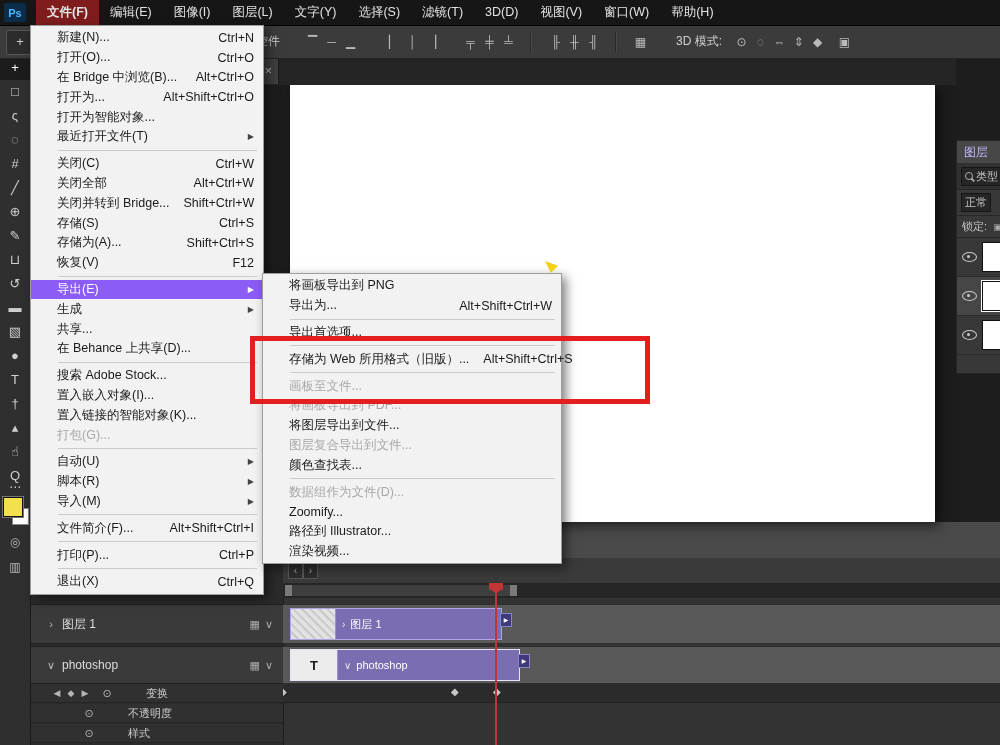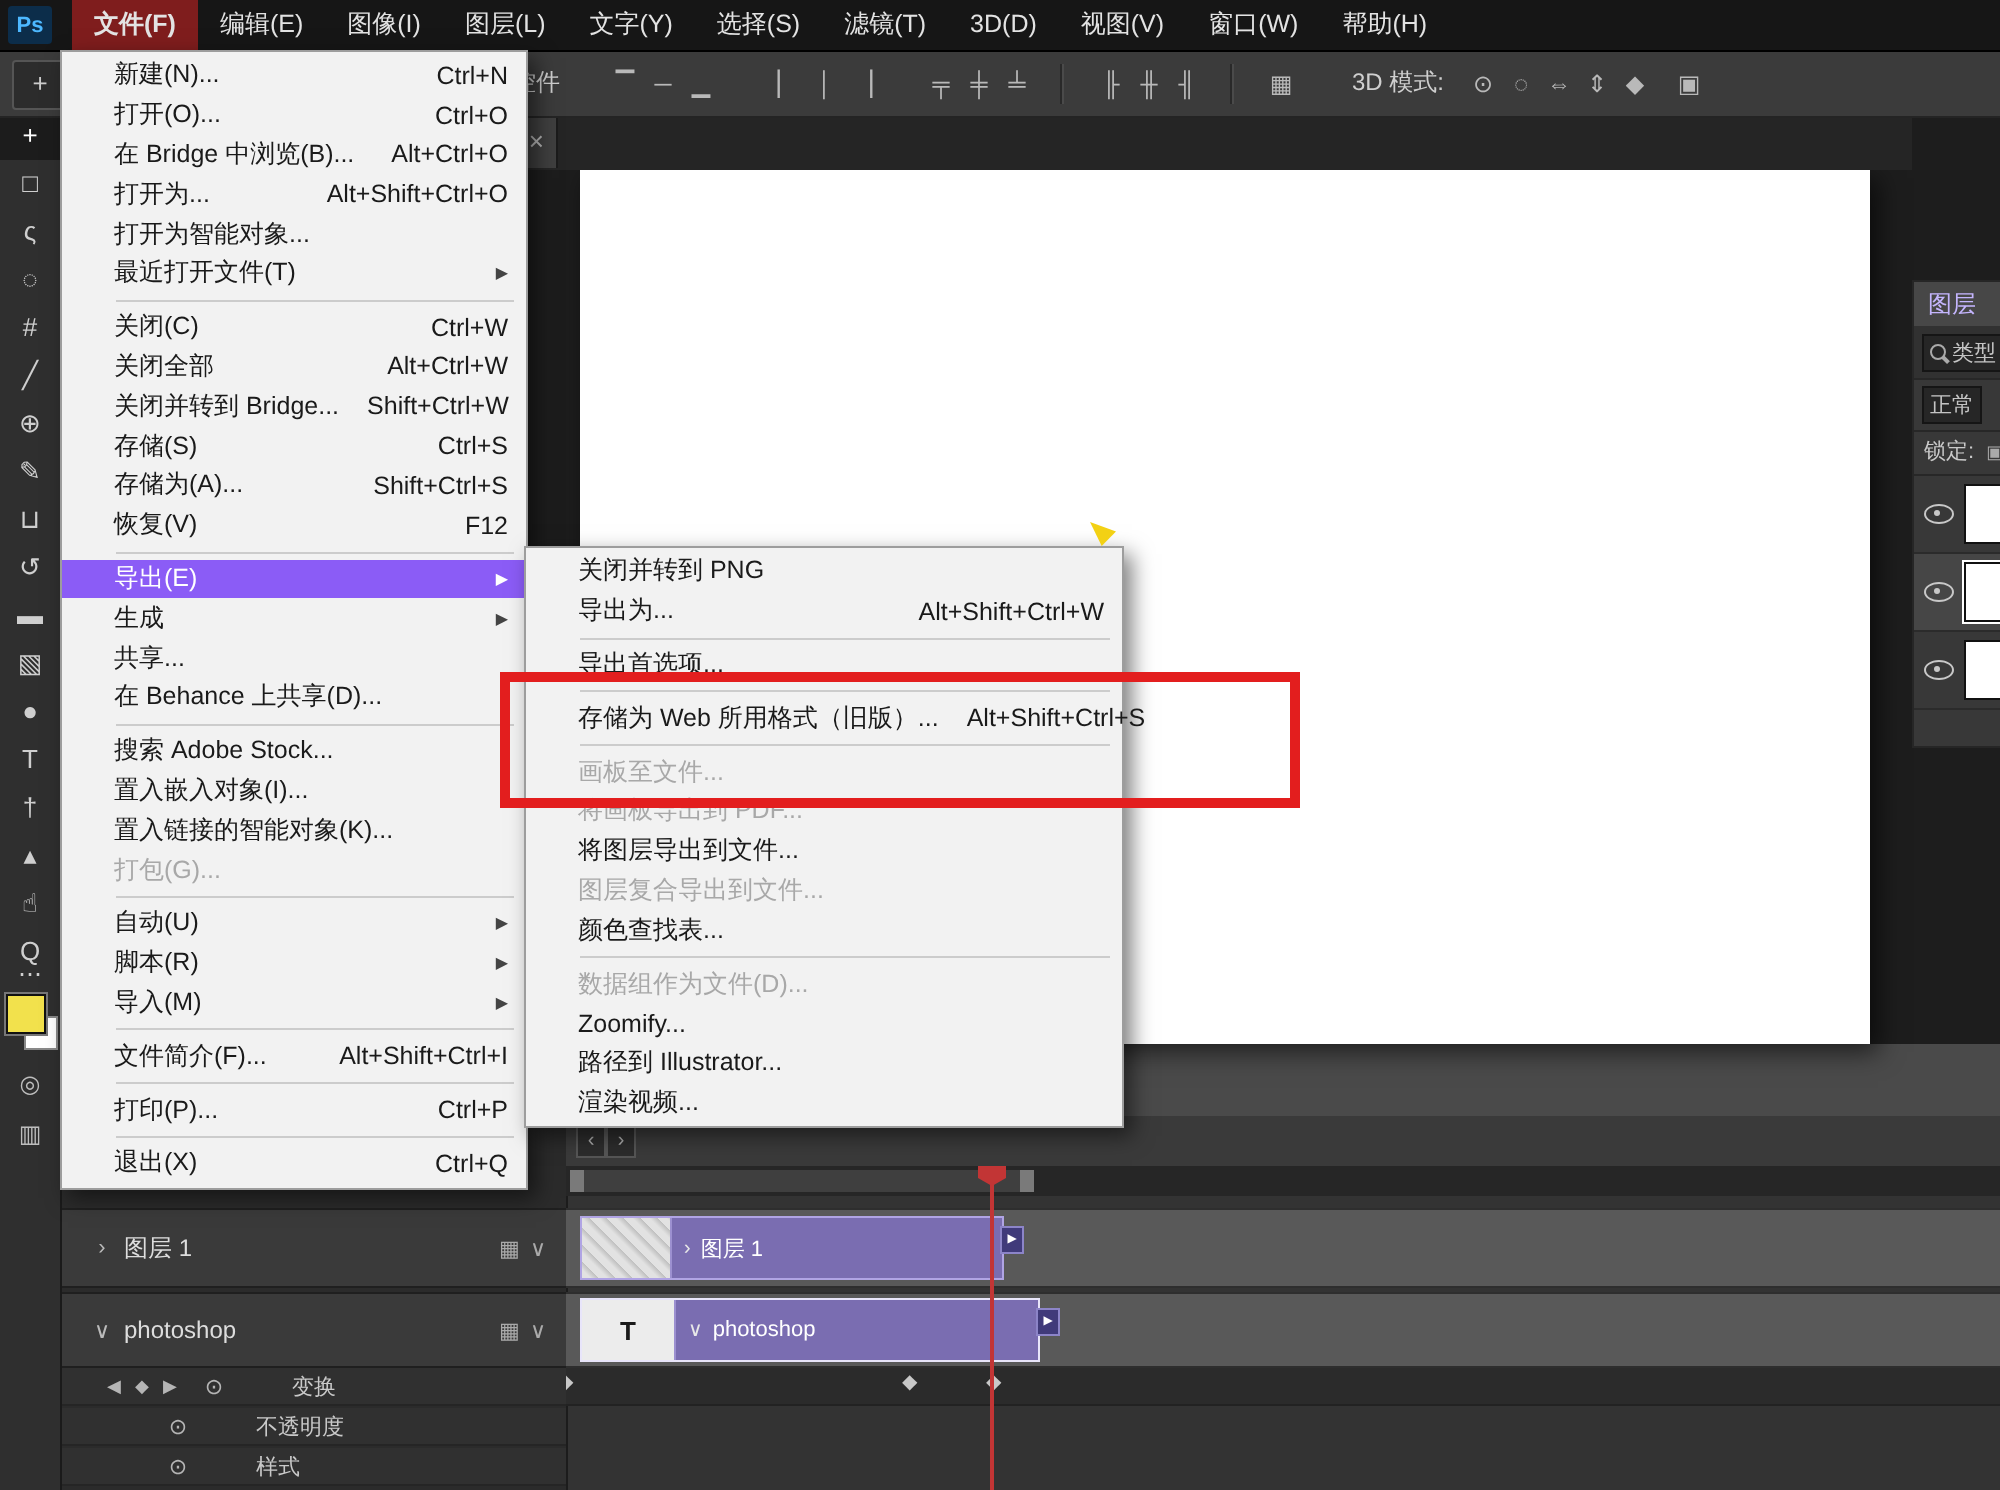--- a/index.html
+++ b/index.html
@@ -432,21 +432,21 @@
       <span class="m-right">Ctrl+P</span>
     </div>
     <div class="menu-sep"></div>
     <div class="menu-row">
       <span class="m-label">退出(X)</span>
       <span class="m-right">Ctrl+Q</span>
     </div>
   </div>
 <div class="menu-panel" id="export-submenu">
     <div class="menu-row">
-      <span class="m-label">关闭并转到 PNG</span>
+      <span class="m-label">将画板导出到 PNG</span>
     </div>
     <div class="menu-row">
       <span class="m-label">导出为...</span>
       <span class="m-right">Alt+Shift+Ctrl+W</span>
     </div>
     <div class="menu-sep"></div>
     <div class="menu-row">
       <span class="m-label">导出首选项...</span>
     </div>
     <div class="menu-sep"></div>

